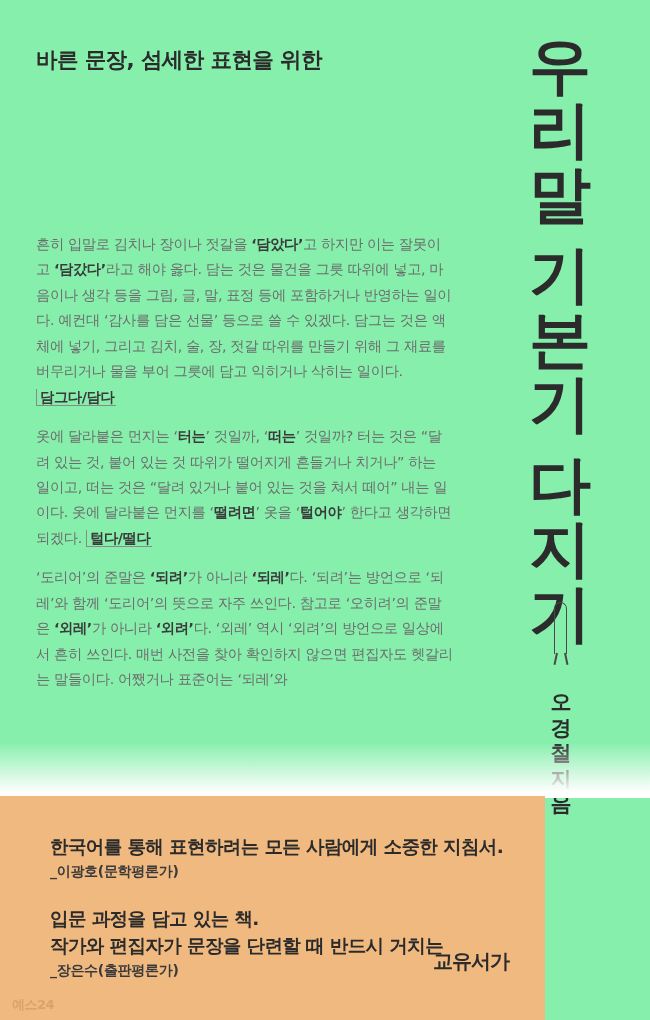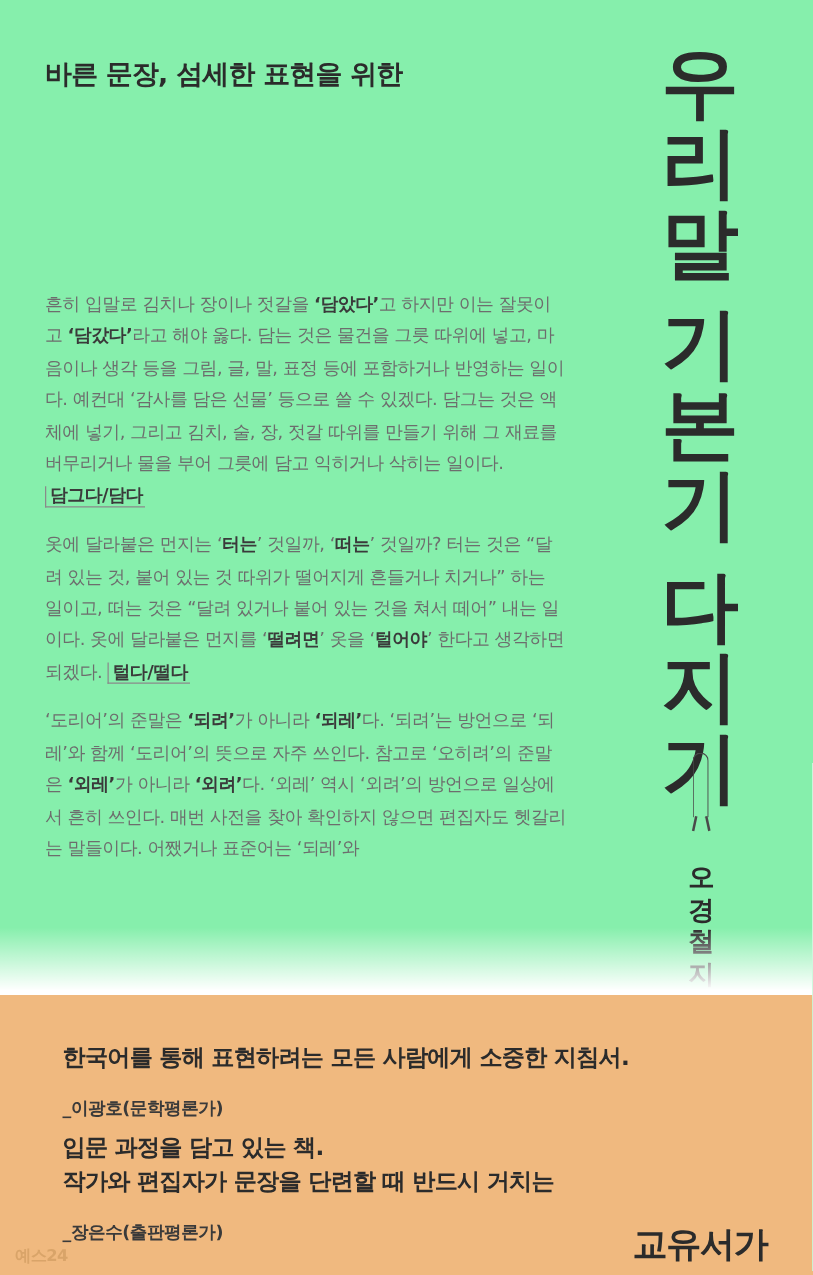--- a/index.html
+++ b/index.html
@@ -148,55 +148,54 @@
     height: 54px;
     background: linear-gradient(to bottom, rgba(255,255,255,0) 0%, rgba(255,255,255,1) 85%);
     pointer-events: none;
   }
 
   
   .band {
     position: absolute;
     left: 0;
     top: 796px;
-    width: 650px;
+    width: 545px;
     height: 224px;
     background: #f0b97f;
   }
   .quote-block {
     position: absolute;
     left: 50px;
     color: #2b2b2b;
   }
   .quote-1 { top: 38px; }
   .quote-2 { top: 110px; }
   .quote-text {
     font-size: 18.5px;
     font-weight: bold;
     line-height: 1.45;
     letter-spacing: -0.6px;
   }
   .quote-attr {
-    margin-top: 17px;
+    margin-top: 2px;
     font-size: 14px;
     font-weight: bold;
     color: #3a3a3a;
     letter-spacing: -0.3px;
   }
 
   
   .publisher {
     position: absolute;
     right: 36px;
     top: 152px;
-    font-size: 28px;
+    font-size: 20px;
     font-weight: bold;
     color: #2b2b2b;
     letter-spacing: -1px;
-    margin-top: 29px;
   }
   .publisher .pbox {
     display: inline-block;
   }
 
   
   .watermark {
     position: absolute;
     left: 12px;
     bottom: 6px;

